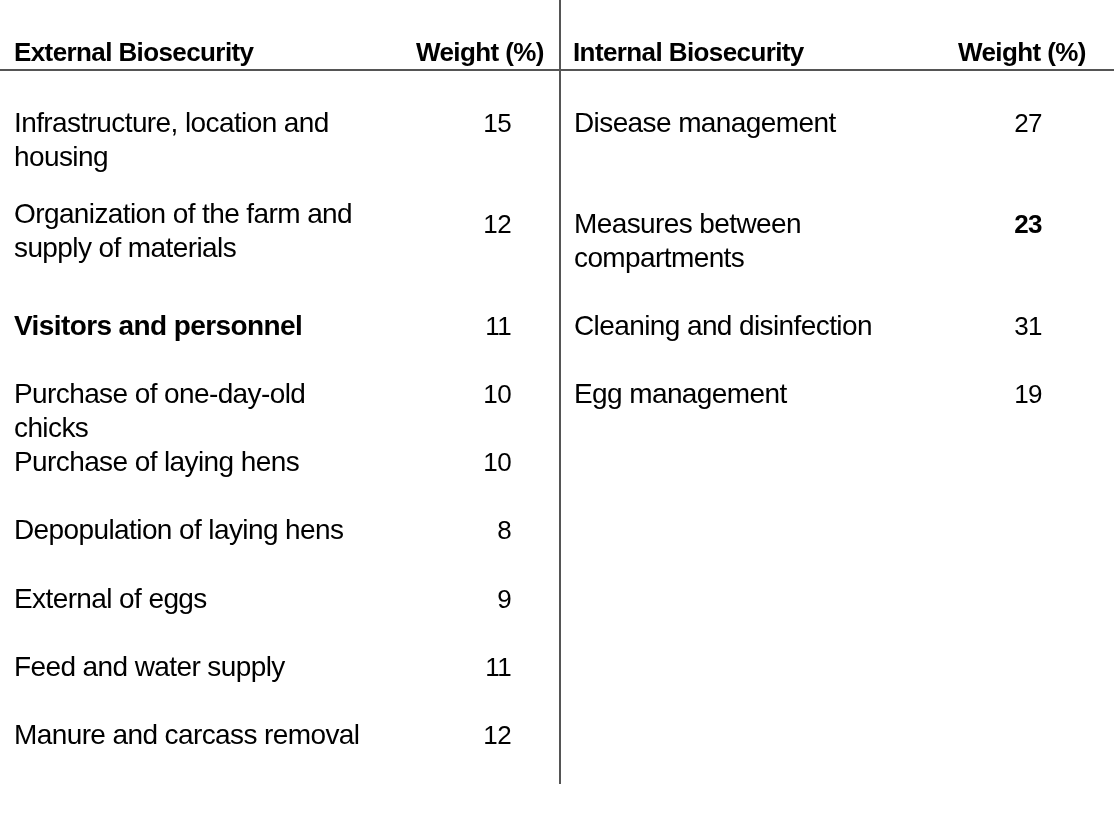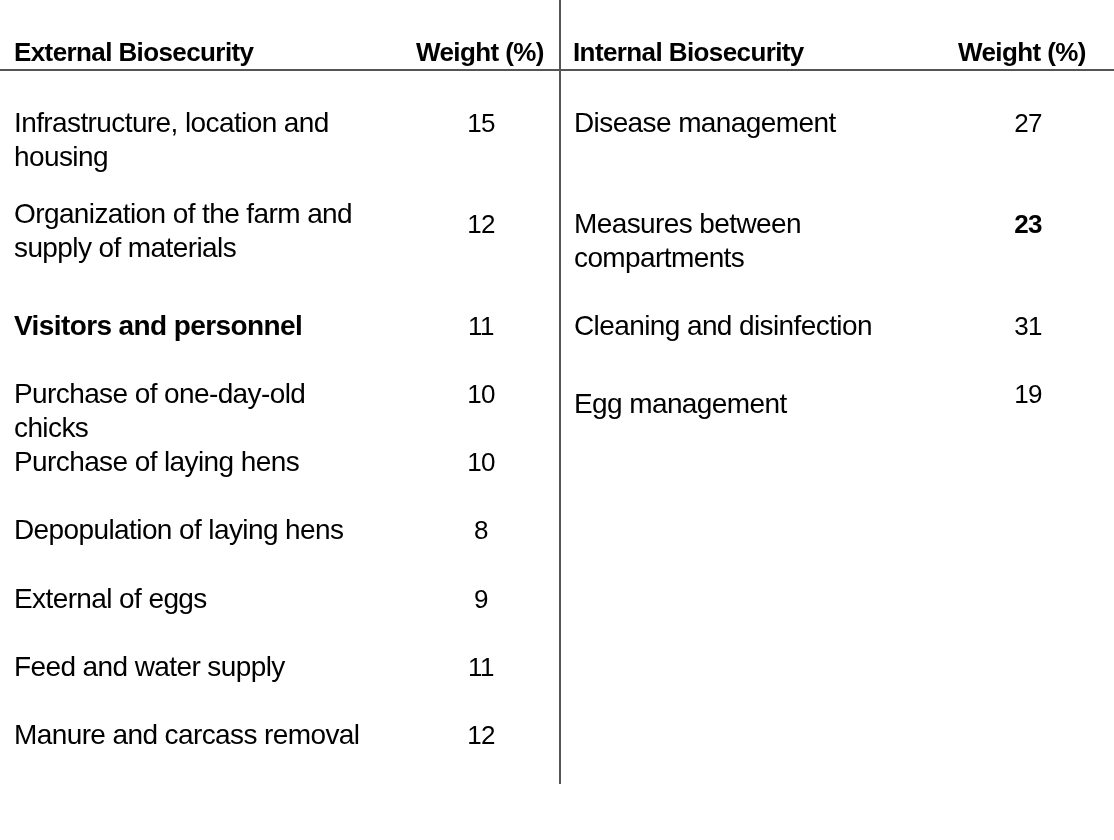--- a/index.html
+++ b/index.html
@@ -49,21 +49,21 @@
     }
     .val {
       position: absolute;
       font-size: 26px;
       letter-spacing: -0.6px;
       line-height: 34px;
       width: 60px;
       text-align: center;
     }
     .left-label { left: 14px; width: 360px; }
-    .left-val { left: 451px; }
+    .left-val { left: 451px; text-align: right; }
     .right-label { left: 574px; width: 300px; }
     .right-val { left: 998px; }
   </style>
 </head>
 <body>
 
 <div>
 
   <div class="hline"></div>
   <div class="vline"></div>
@@ -116,17 +116,17 @@
   </div>
   <div>
     <div class="label right-label" style="top:207px;">Measures between compartments</div>
     <div class="val right-val" style="top:207px;font-weight:bold;">23</div>
   </div>
   <div>
     <div class="label right-label" style="top:309px;">Cleaning and disinfection</div>
     <div class="val right-val" style="top:309px;">31</div>
   </div>
   <div>
-    <div class="label right-label" style="top:387px;">Egg management</div>
+    <div class="label right-label" style="top:377px;">Egg management</div>
     <div class="val right-val" style="top:377px;">19</div>
   </div>
 
 </div>
 
 </body></html>

